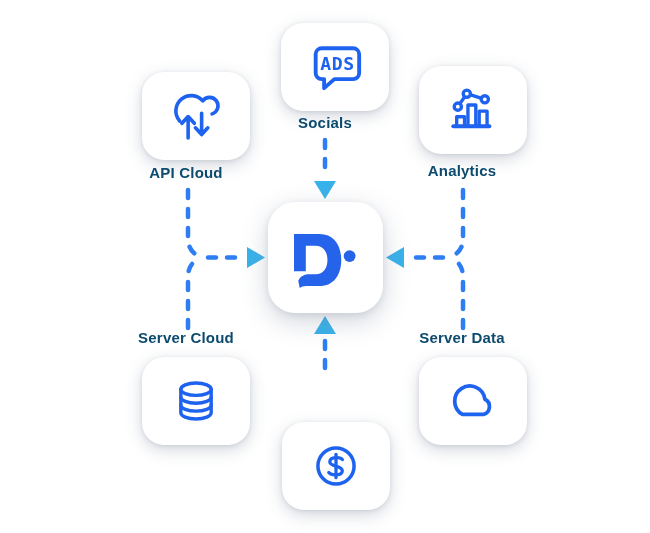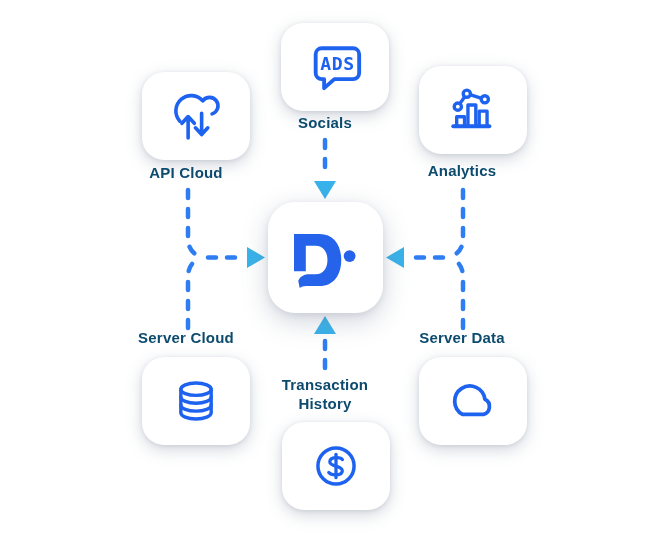--- a/index.html
+++ b/index.html
@@ -91,21 +91,20 @@
   <div class="node-label" style="left:111px;top:328px;width:150px">Server Cloud</div>
   <div class="tile" style="left:142px;top:357px">
     <svg width="54" height="54" viewBox="0 0 48 48">
       <ellipse cx="24" cy="13.5" rx="13.5" ry="5.5" fill="none" stroke="#1e62f0" stroke-width="3"></ellipse>
       <path class="icon-stroke" stroke-width="3" d="M 10.5 13.5 V 34.5 A 13.5 5.5 0 0 0 37.5 34.5 V 13.5"></path>
       <path class="icon-stroke" stroke-width="3" d="M 10.5 20.5 A 13.5 5.5 0 0 0 37.5 20.5"></path>
       <path class="icon-stroke" stroke-width="3" d="M 10.5 27.5 A 13.5 5.5 0 0 0 37.5 27.5"></path>
     </svg>
   </div>
 
-  <div class="node-label" style="left:270px;top:375px;width:110px">Transaction History</div>
   <div class="tile" style="left:282px;top:422px">
     <svg width="56" height="56" viewBox="0 0 48 48">
       <circle cx="24" cy="24" r="15.5" fill="none" stroke="#1e62f0" stroke-width="3"></circle>
       <path class="icon-stroke" stroke-width="2.8" d="M 24 14 V 34"></path>
       <path class="icon-stroke" stroke-width="2.8" d="M 29.5 18.5 C 28 16.3 19 15.8 18.7 20.3 C 18.4 25 29.6 23.2 29.4 28.2 C 29.2 32.6 20 32.4 17.8 29.6"></path>
     </svg>
   </div>
 
   <div class="node-label" style="left:387px;top:328px;width:150px">Server Data</div>
   <div class="tile" style="left:419px;top:357px">

